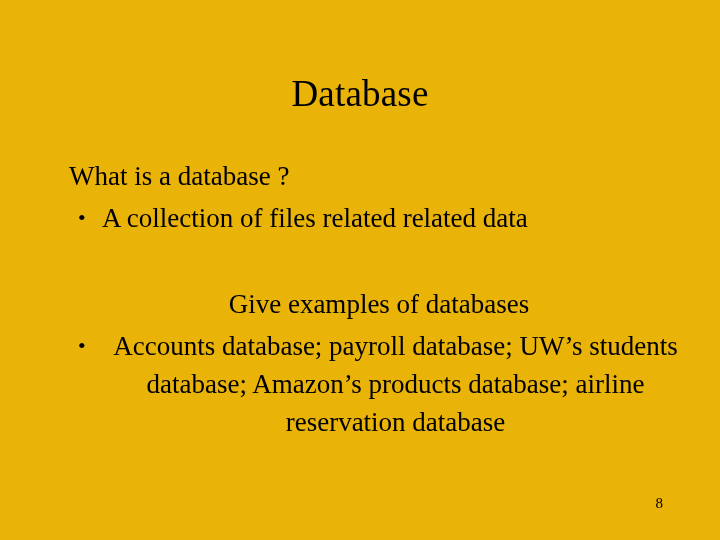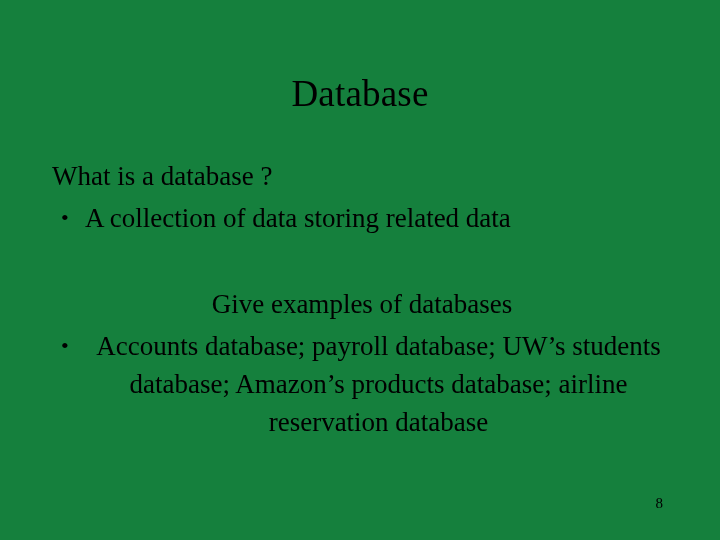--- a/index.html
+++ b/index.html
@@ -14,41 +14,41 @@
     font-family: "Liberation Serif", "DejaVu Serif", serif;
     color: #000000;
     overflow: hidden;
     position: relative;
   }
 
   .slide {
     position: relative;
     width: 720px;
     height: 540px;
-    background: #15803d;
+    background: #eab308;
     box-sizing: border-box;
   }
 
   .slide-title {
     position: absolute;
     left: 0;
     top: 72px;
     width: 720px;
     text-align: center;
     font-size: 37px;
     line-height: 44px;
     font-weight: normal;
     letter-spacing: 0.2px;
     color: #000000;
     margin: 0;
   }
 
   .slide-body {
     position: absolute;
-    left: 52px;
+    left: 69px;
     top: 157px;
     width: 620px;
   }
 
   .block {
     margin: 0;
   }
 
   .block + .block {
     margin-top: 48px;
@@ -106,21 +106,21 @@
 
   <h1 class="slide-title">Database</h1>
 
   <div class="slide-body">
 
     <section class="block">
       <p class="lead-line">What is a database ?</p>
       <ul class="bullet-list">
         <li class="bullet-item">
           <span class="bullet-marker">•</span>
-          <span class="bullet-text">A collection of data storing related data</span>
+          <span class="bullet-text">A collection of files related related data</span>
         </li>
       </ul>
     </section>
 
     <section class="block">
       <p class="lead-line">Give examples of databases</p>
       <ul class="bullet-list">
         <li class="bullet-item">
           <span class="bullet-marker">•</span>
           <span class="bullet-text">Accounts database; payroll database; UW’s students database; Amazon’s products database; airline reservation database</span>

